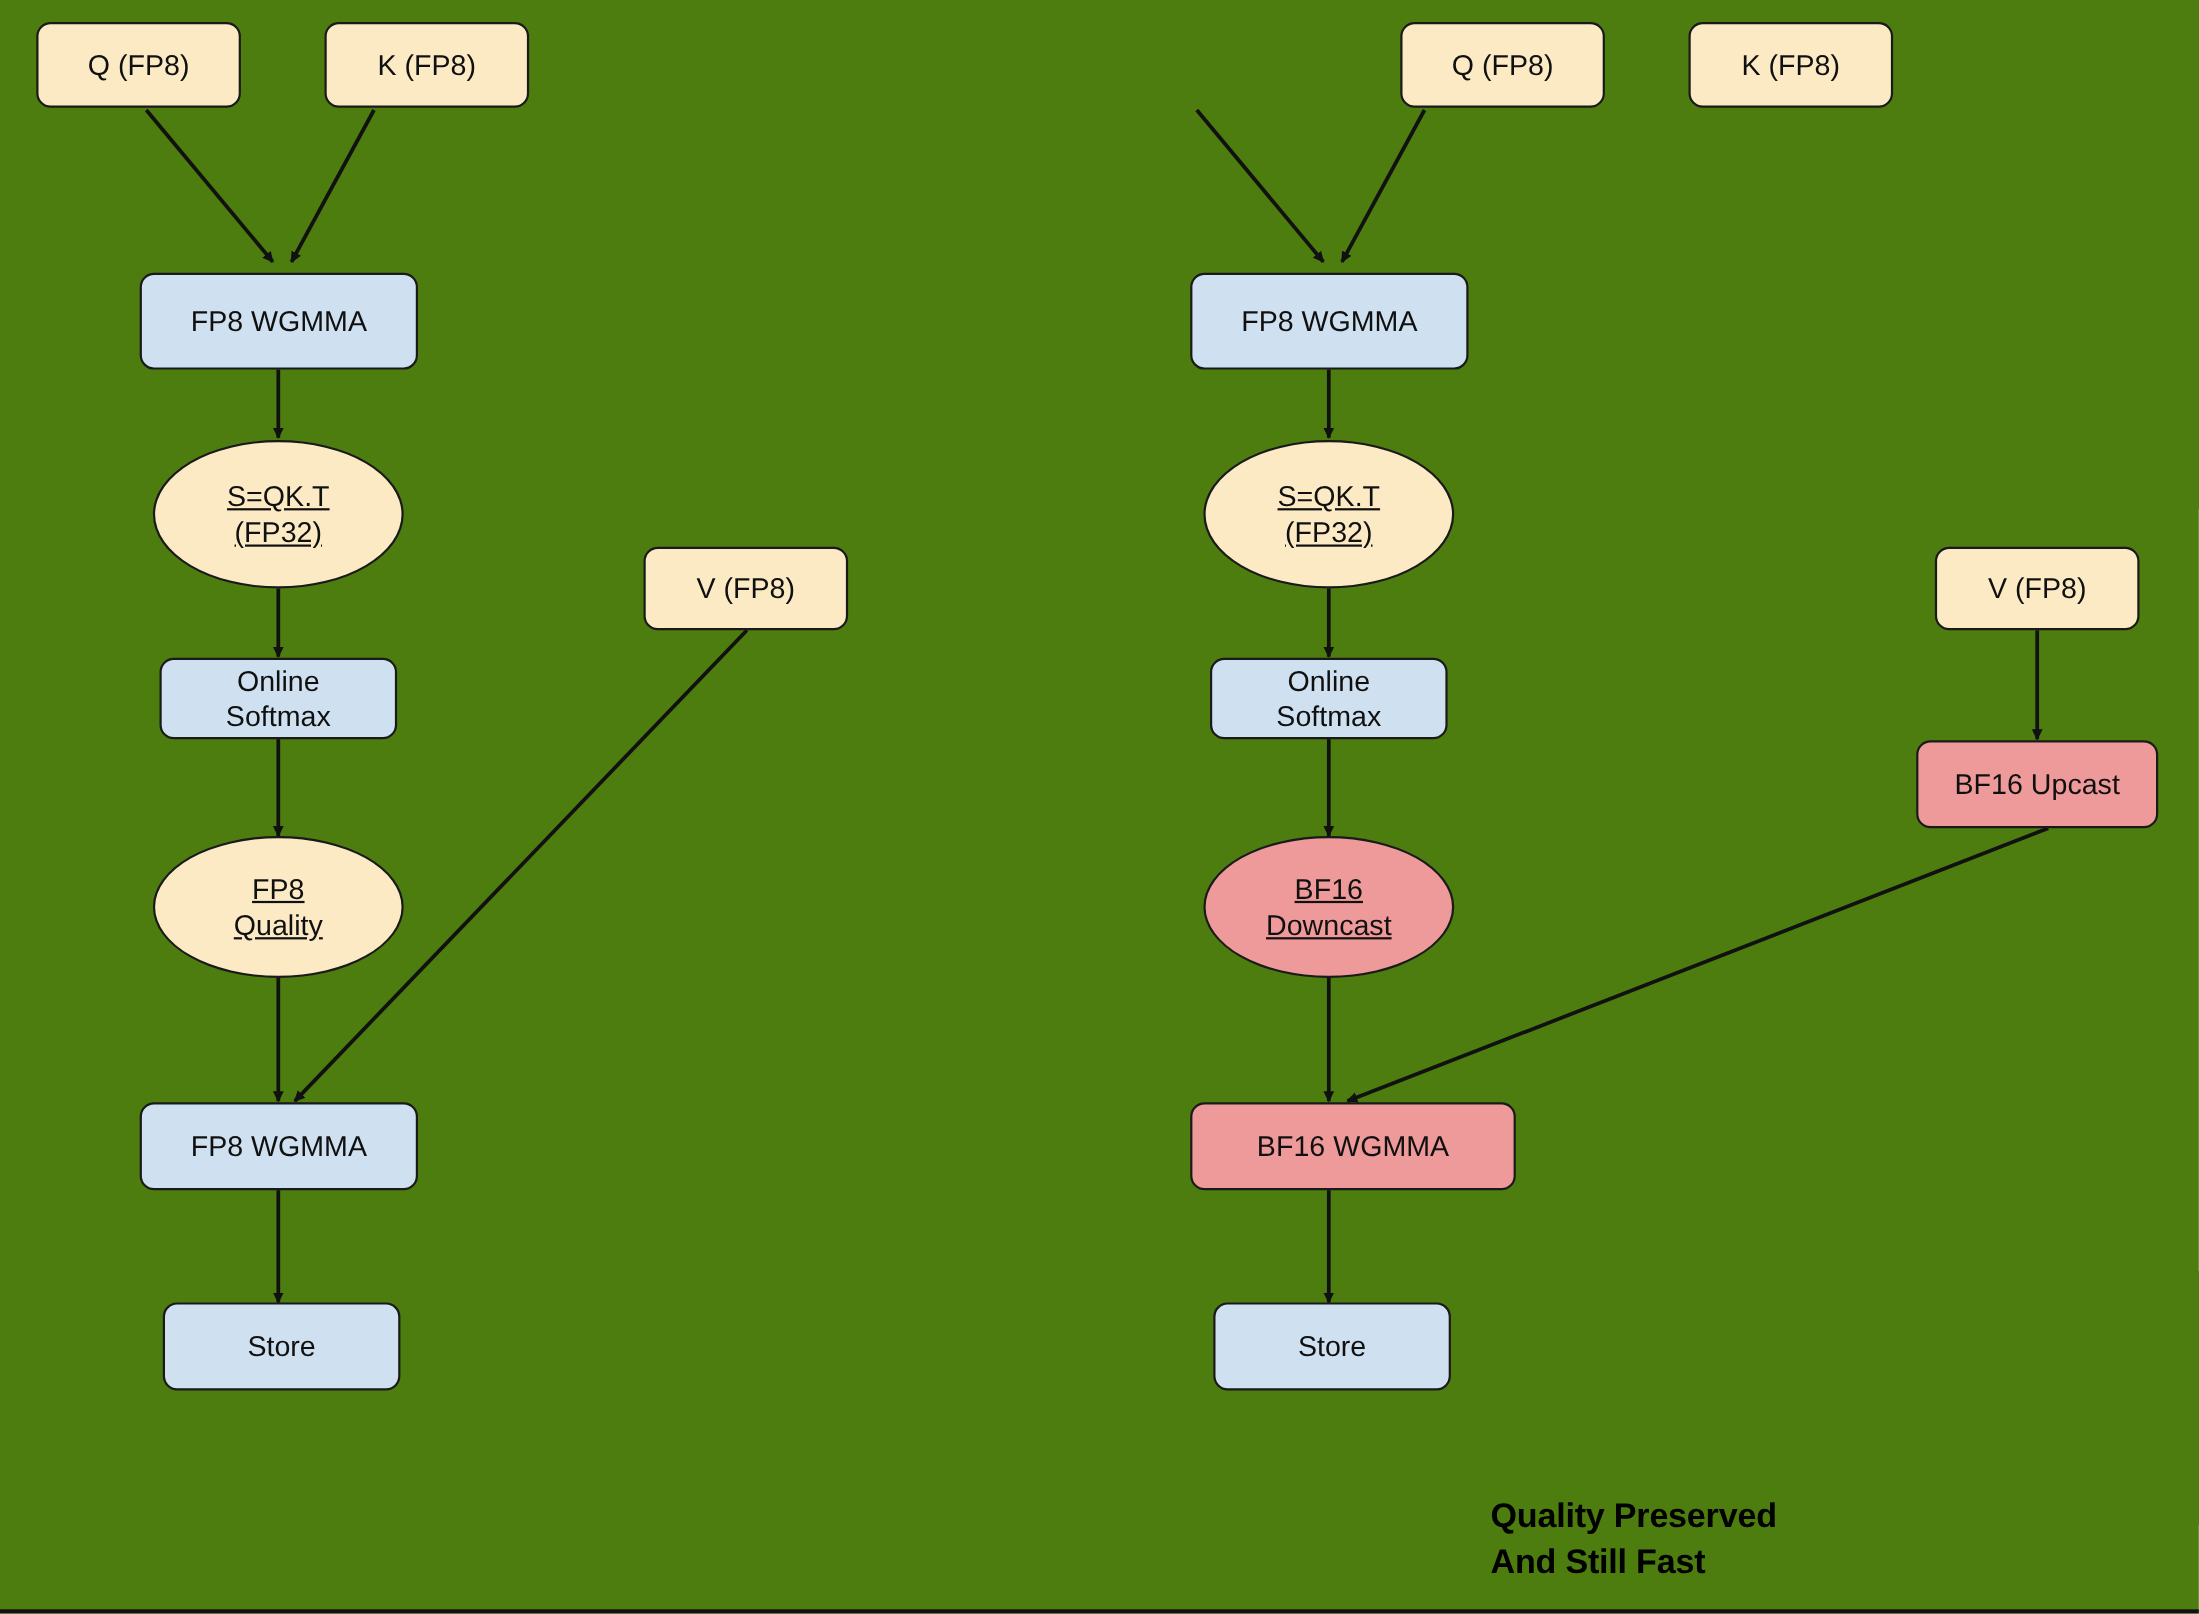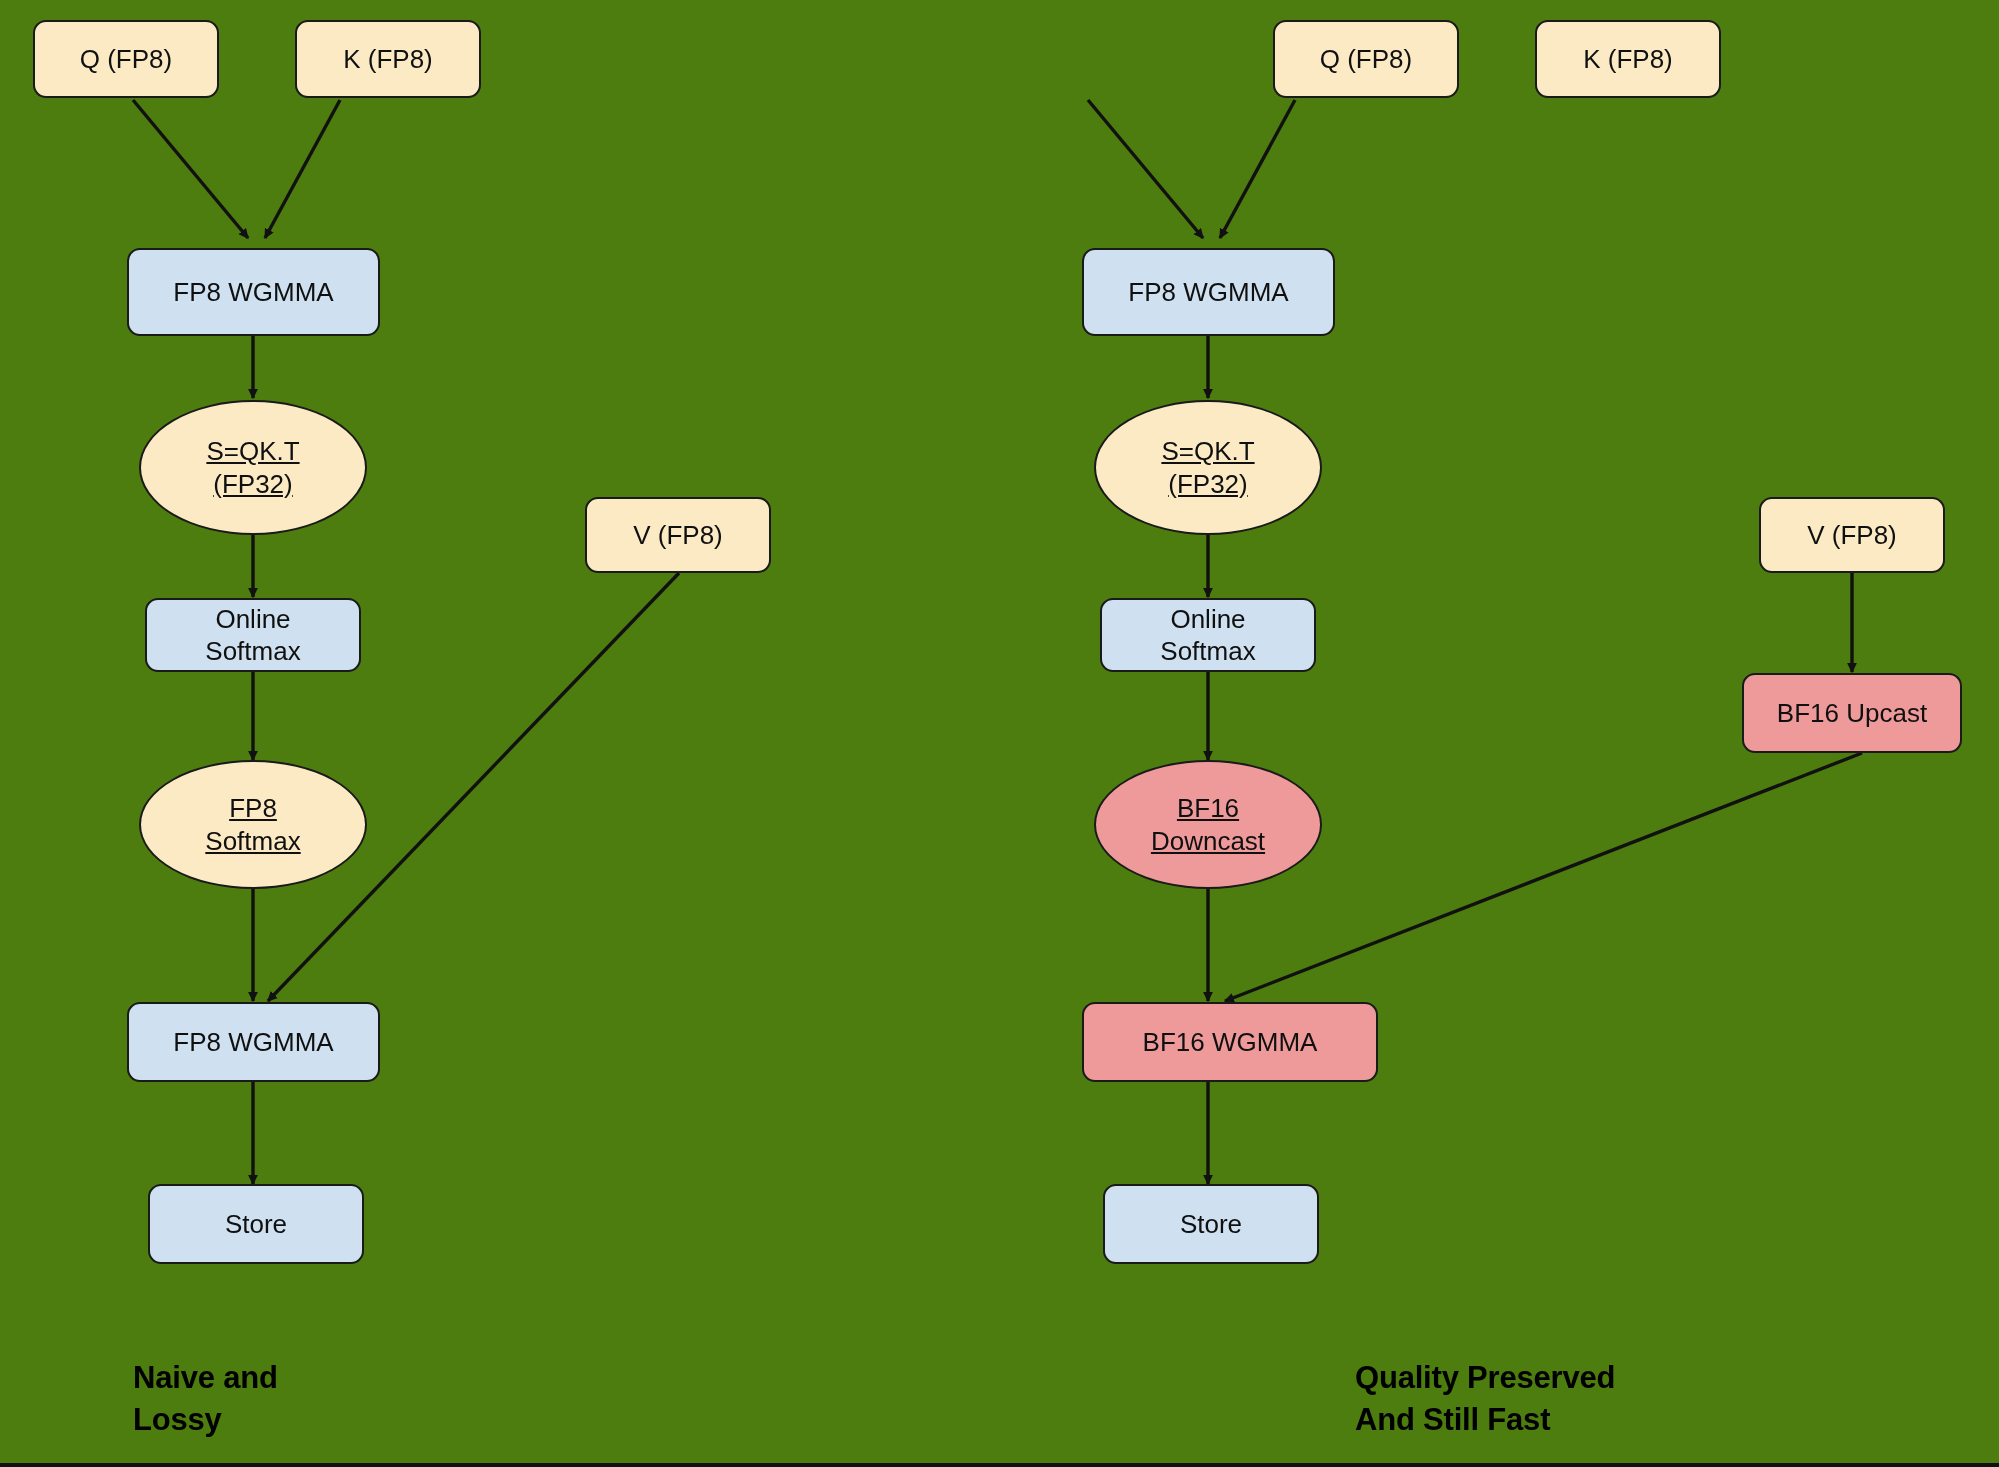--- a/index.html
+++ b/index.html
@@ -111,21 +111,21 @@
 
   <div class="node rect fill-blue" style="left:127px; top:248px; width:253px; height:88px;">FP8 WGMMA</div>
 
   <div class="node ellipse fill-yellow" style="left:139px; top:400px; width:228px; height:135px;">S=QK.T
 (FP32)</div>
 
   <div class="node rect fill-blue" style="left:145px; top:598px; width:216px; height:74px;">Online
 Softmax</div>
 
   <div class="node ellipse fill-yellow" style="left:139px; top:760px; width:228px; height:129px;">FP8
-Softmax</div>
+Quality</div>
 
   <div class="node rect fill-yellow" style="left:585px; top:497px; width:186px; height:76px;">V (FP8)</div>
 
   <div class="node rect fill-blue" style="left:127px; top:1002px; width:253px; height:80px;">FP8 WGMMA</div>
 
   <div class="node rect fill-blue" style="left:148px; top:1184px; width:216px; height:80px;">Store</div>
 
   <div class="node rect fill-yellow" style="left:1273px; top:20px; width:186px; height:78px;">Q (FP8)</div>
 
   <div class="node rect fill-yellow" style="left:1535px; top:20px; width:186px; height:78px;">K (FP8)</div>
@@ -142,21 +142,19 @@
 Downcast</div>
 
   <div class="node rect fill-yellow" style="left:1759px; top:497px; width:186px; height:76px;">V (FP8)</div>
 
   <div class="node rect fill-pink" style="left:1742px; top:673px; width:220px; height:80px;">BF16 Upcast</div>
 
   <div class="node rect fill-pink" style="left:1082px; top:1002px; width:296px; height:80px;">BF16 WGMMA</div>
 
   <div class="node rect fill-blue" style="left:1103px; top:1184px; width:216px; height:80px;">Store</div>
 
-  <div class="caption" style="left:133px; top:1357px;">Naive and
-Lossy</div>
 
   <div class="caption" style="left:1355px; top:1357px;">Quality Preserved
 And Still Fast</div>
 
   <div class="bottom-rule"></div>
 
 </div>
 
 </body></html>

